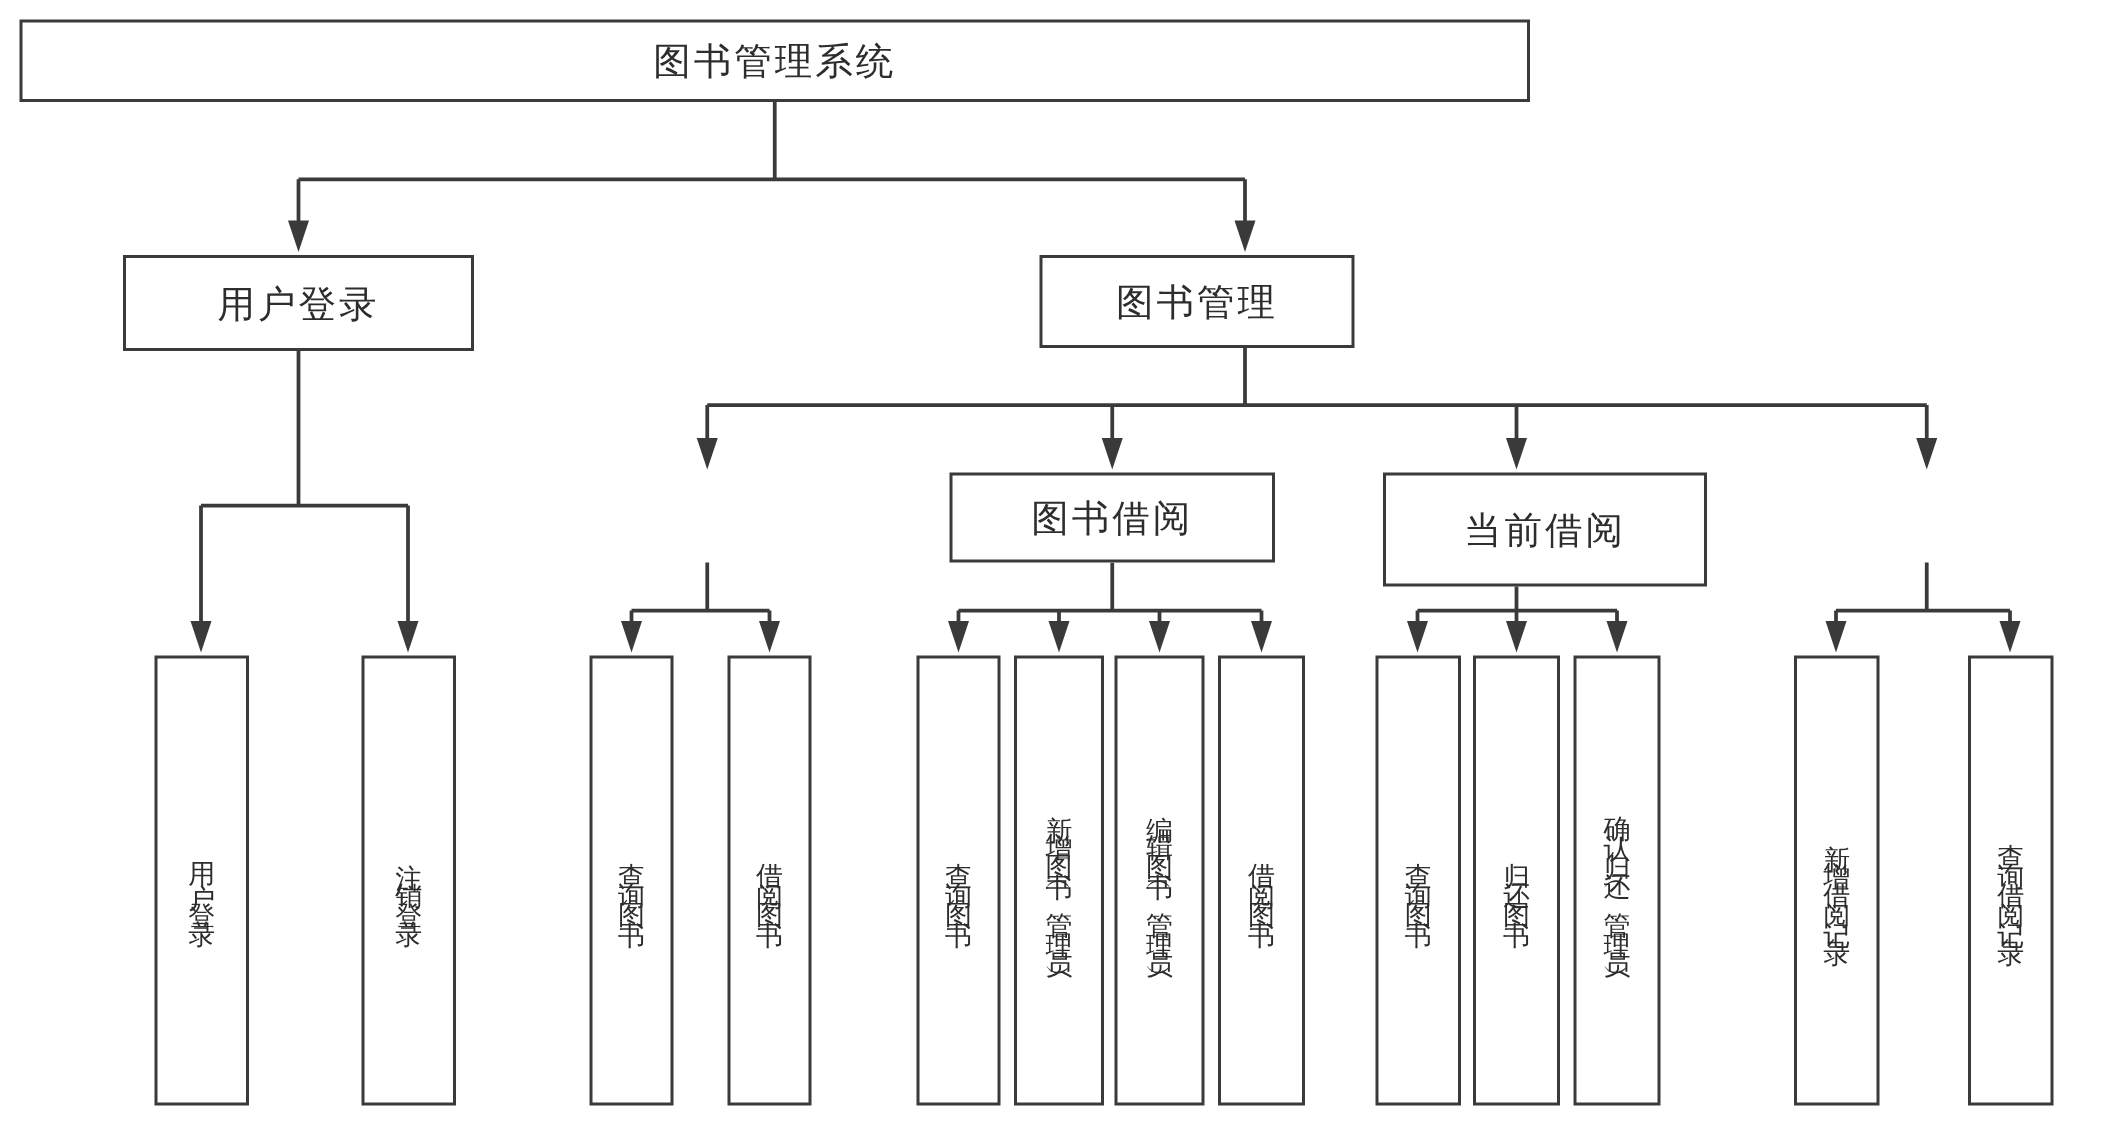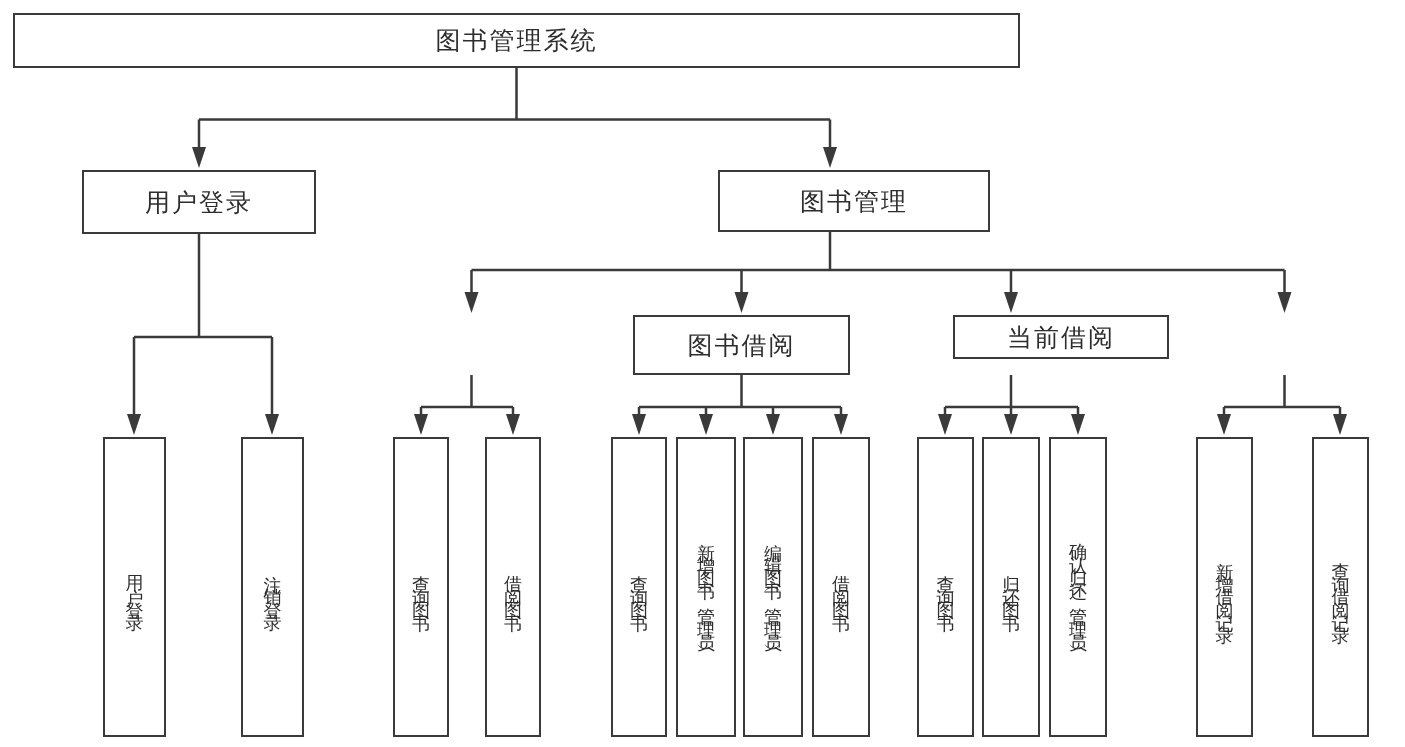--- a/index.html
+++ b/index.html
@@ -100,28 +100,28 @@
     </g>
   </svg>
 
   <div class="box" style="left:13px;top:13px;width:1007px;height:55px">
     <span class="htext">图书管理系统</span>
   </div>
 
   <div class="box" style="left:82px;top:170px;width:234px;height:64px">
     <span class="htext">用户登录</span>
   </div>
-  <div class="box" style="left:718px;top:170px;width:272px;height:62px">
+  <div class="box" style="left:693px;top:170px;width:210px;height:62px">
     <span class="htext">图书管理</span>
   </div>
 
   <div class="box" style="left:633px;top:315px;width:217px;height:60px">
     <span class="htext">图书借阅</span>
   </div>
-  <div class="box" style="left:953px;top:315px;width:216px;height:44px">
+  <div class="box" style="left:922px;top:315px;width:216px;height:76px">
     <span class="htext">当前借阅</span>
   </div>
 
   <div class="box" style="left:103px;top:437px;width:63px;height:300px">
     <span class="vtext">用户登录</span>
   </div>
   <div class="box" style="left:241px;top:437px;width:63px;height:300px">
     <span class="vtext">注销登录</span>
   </div>
 

